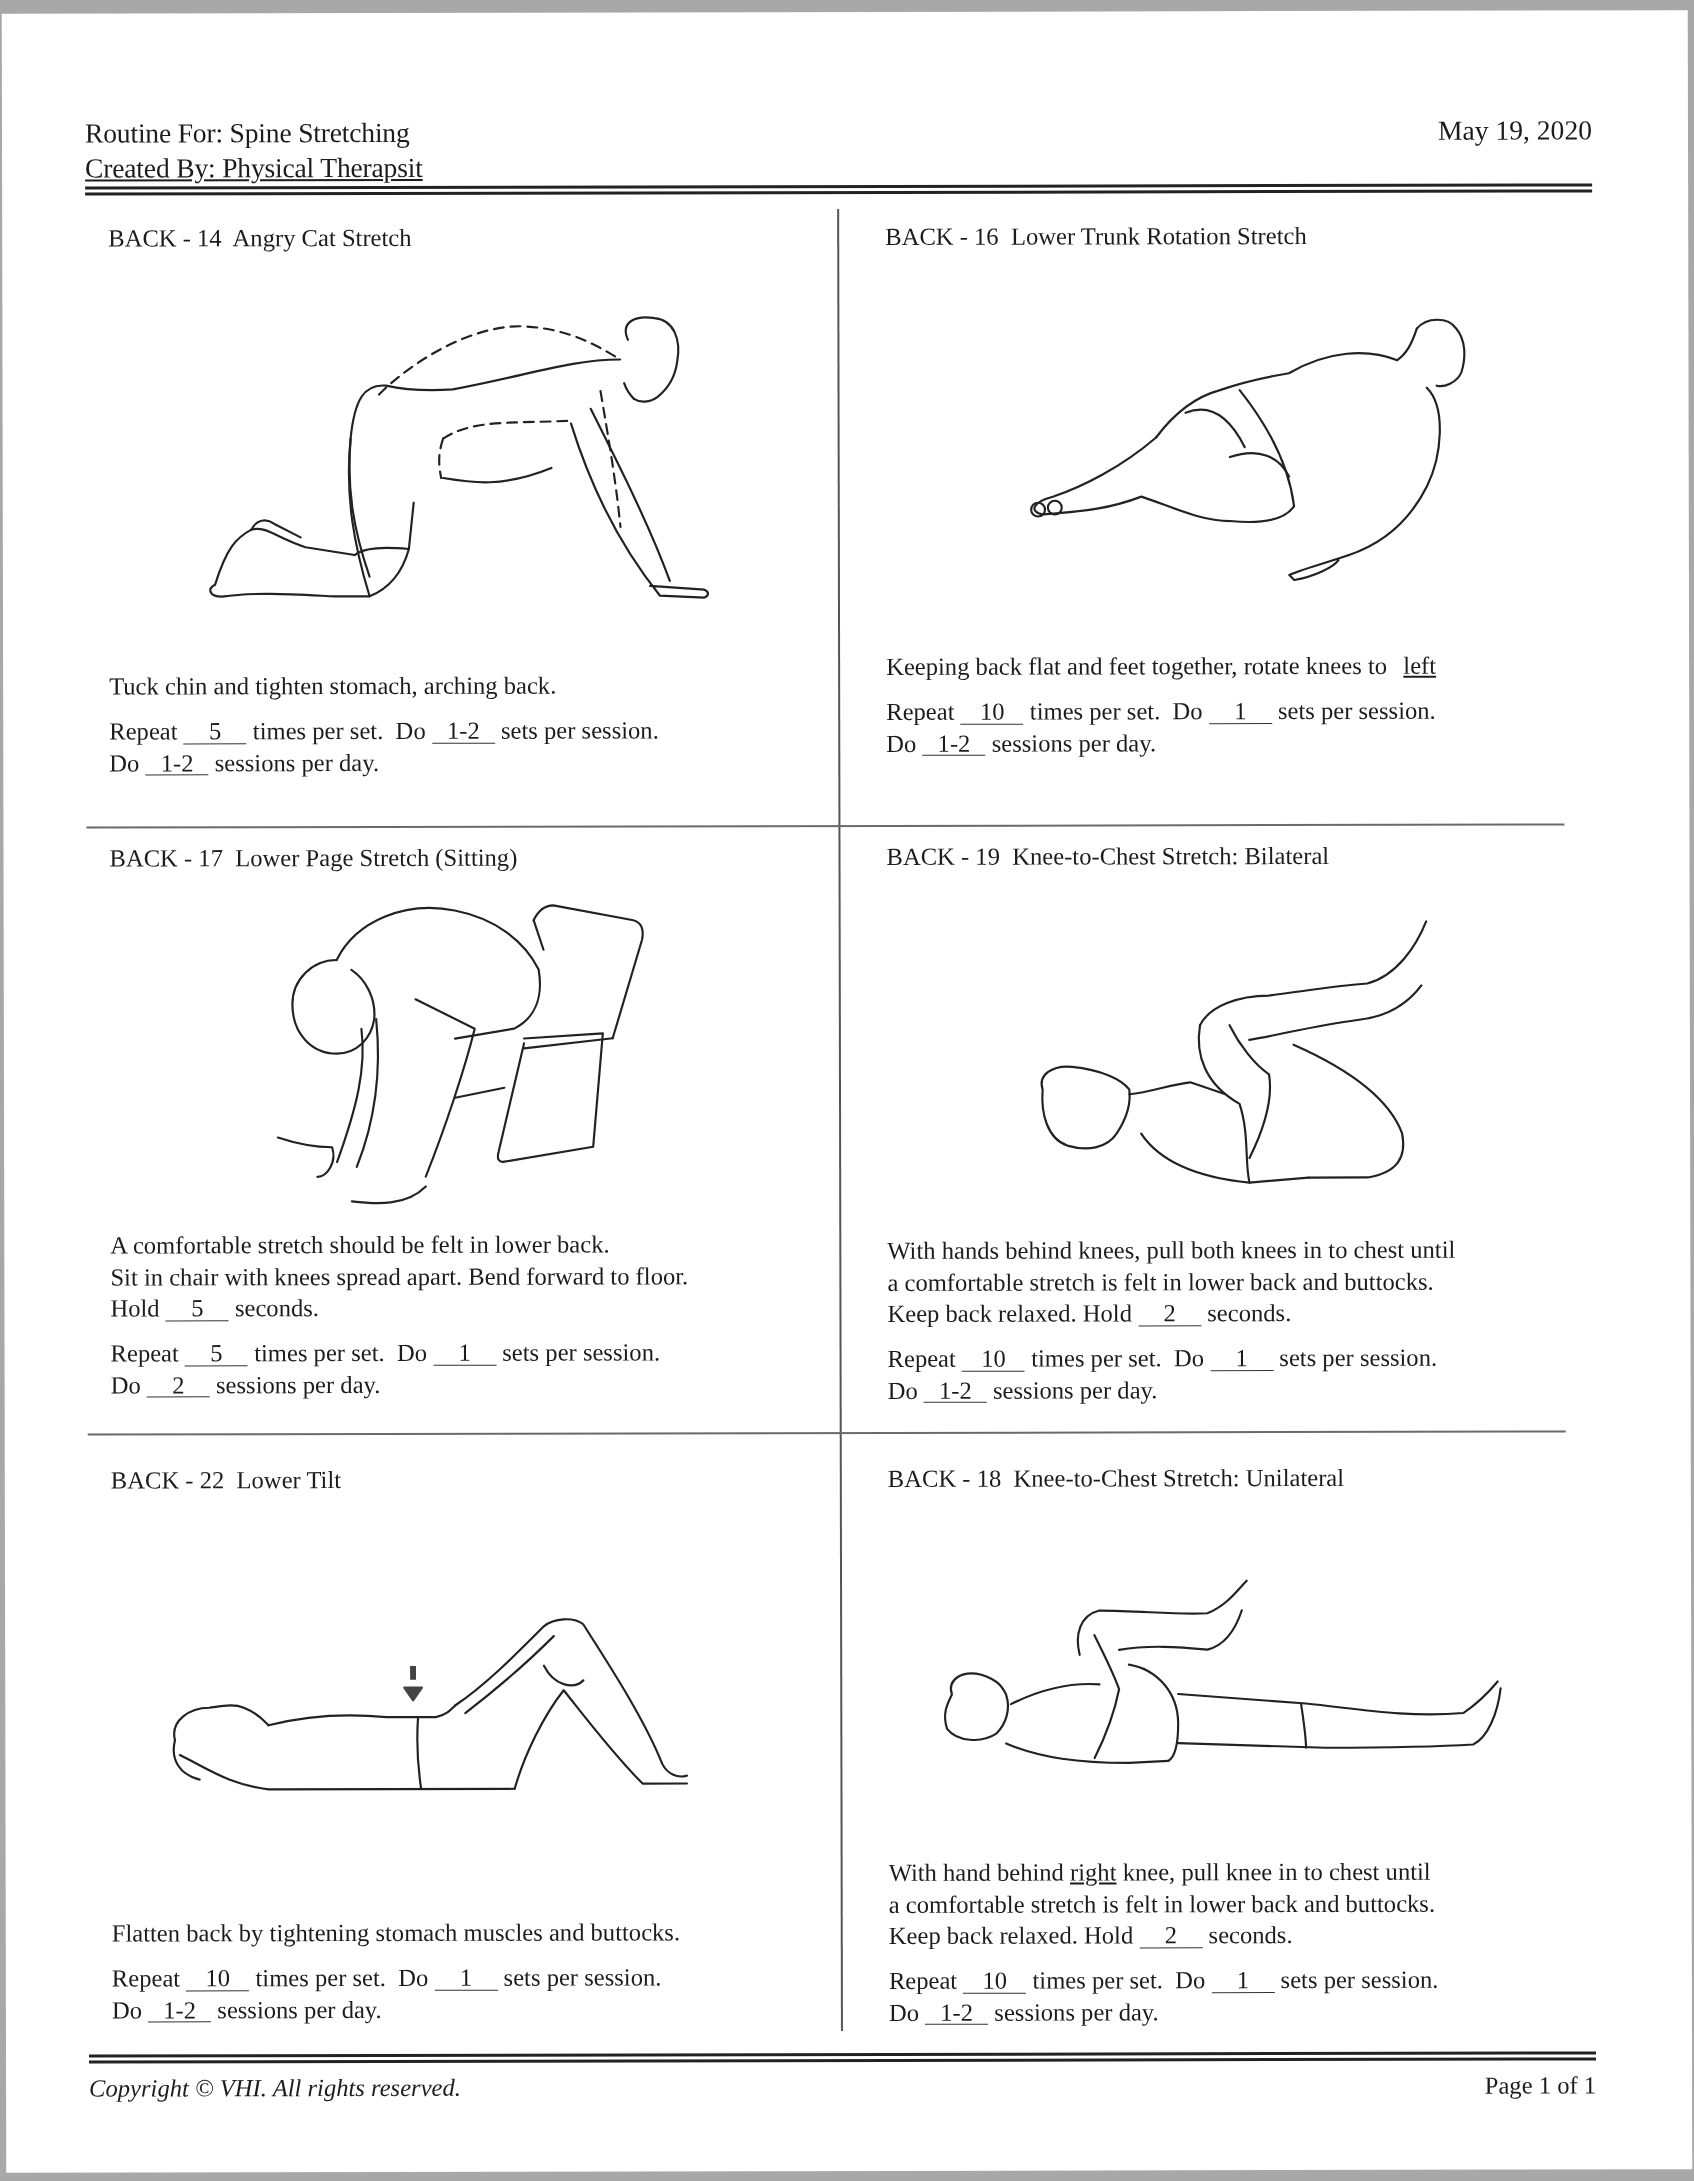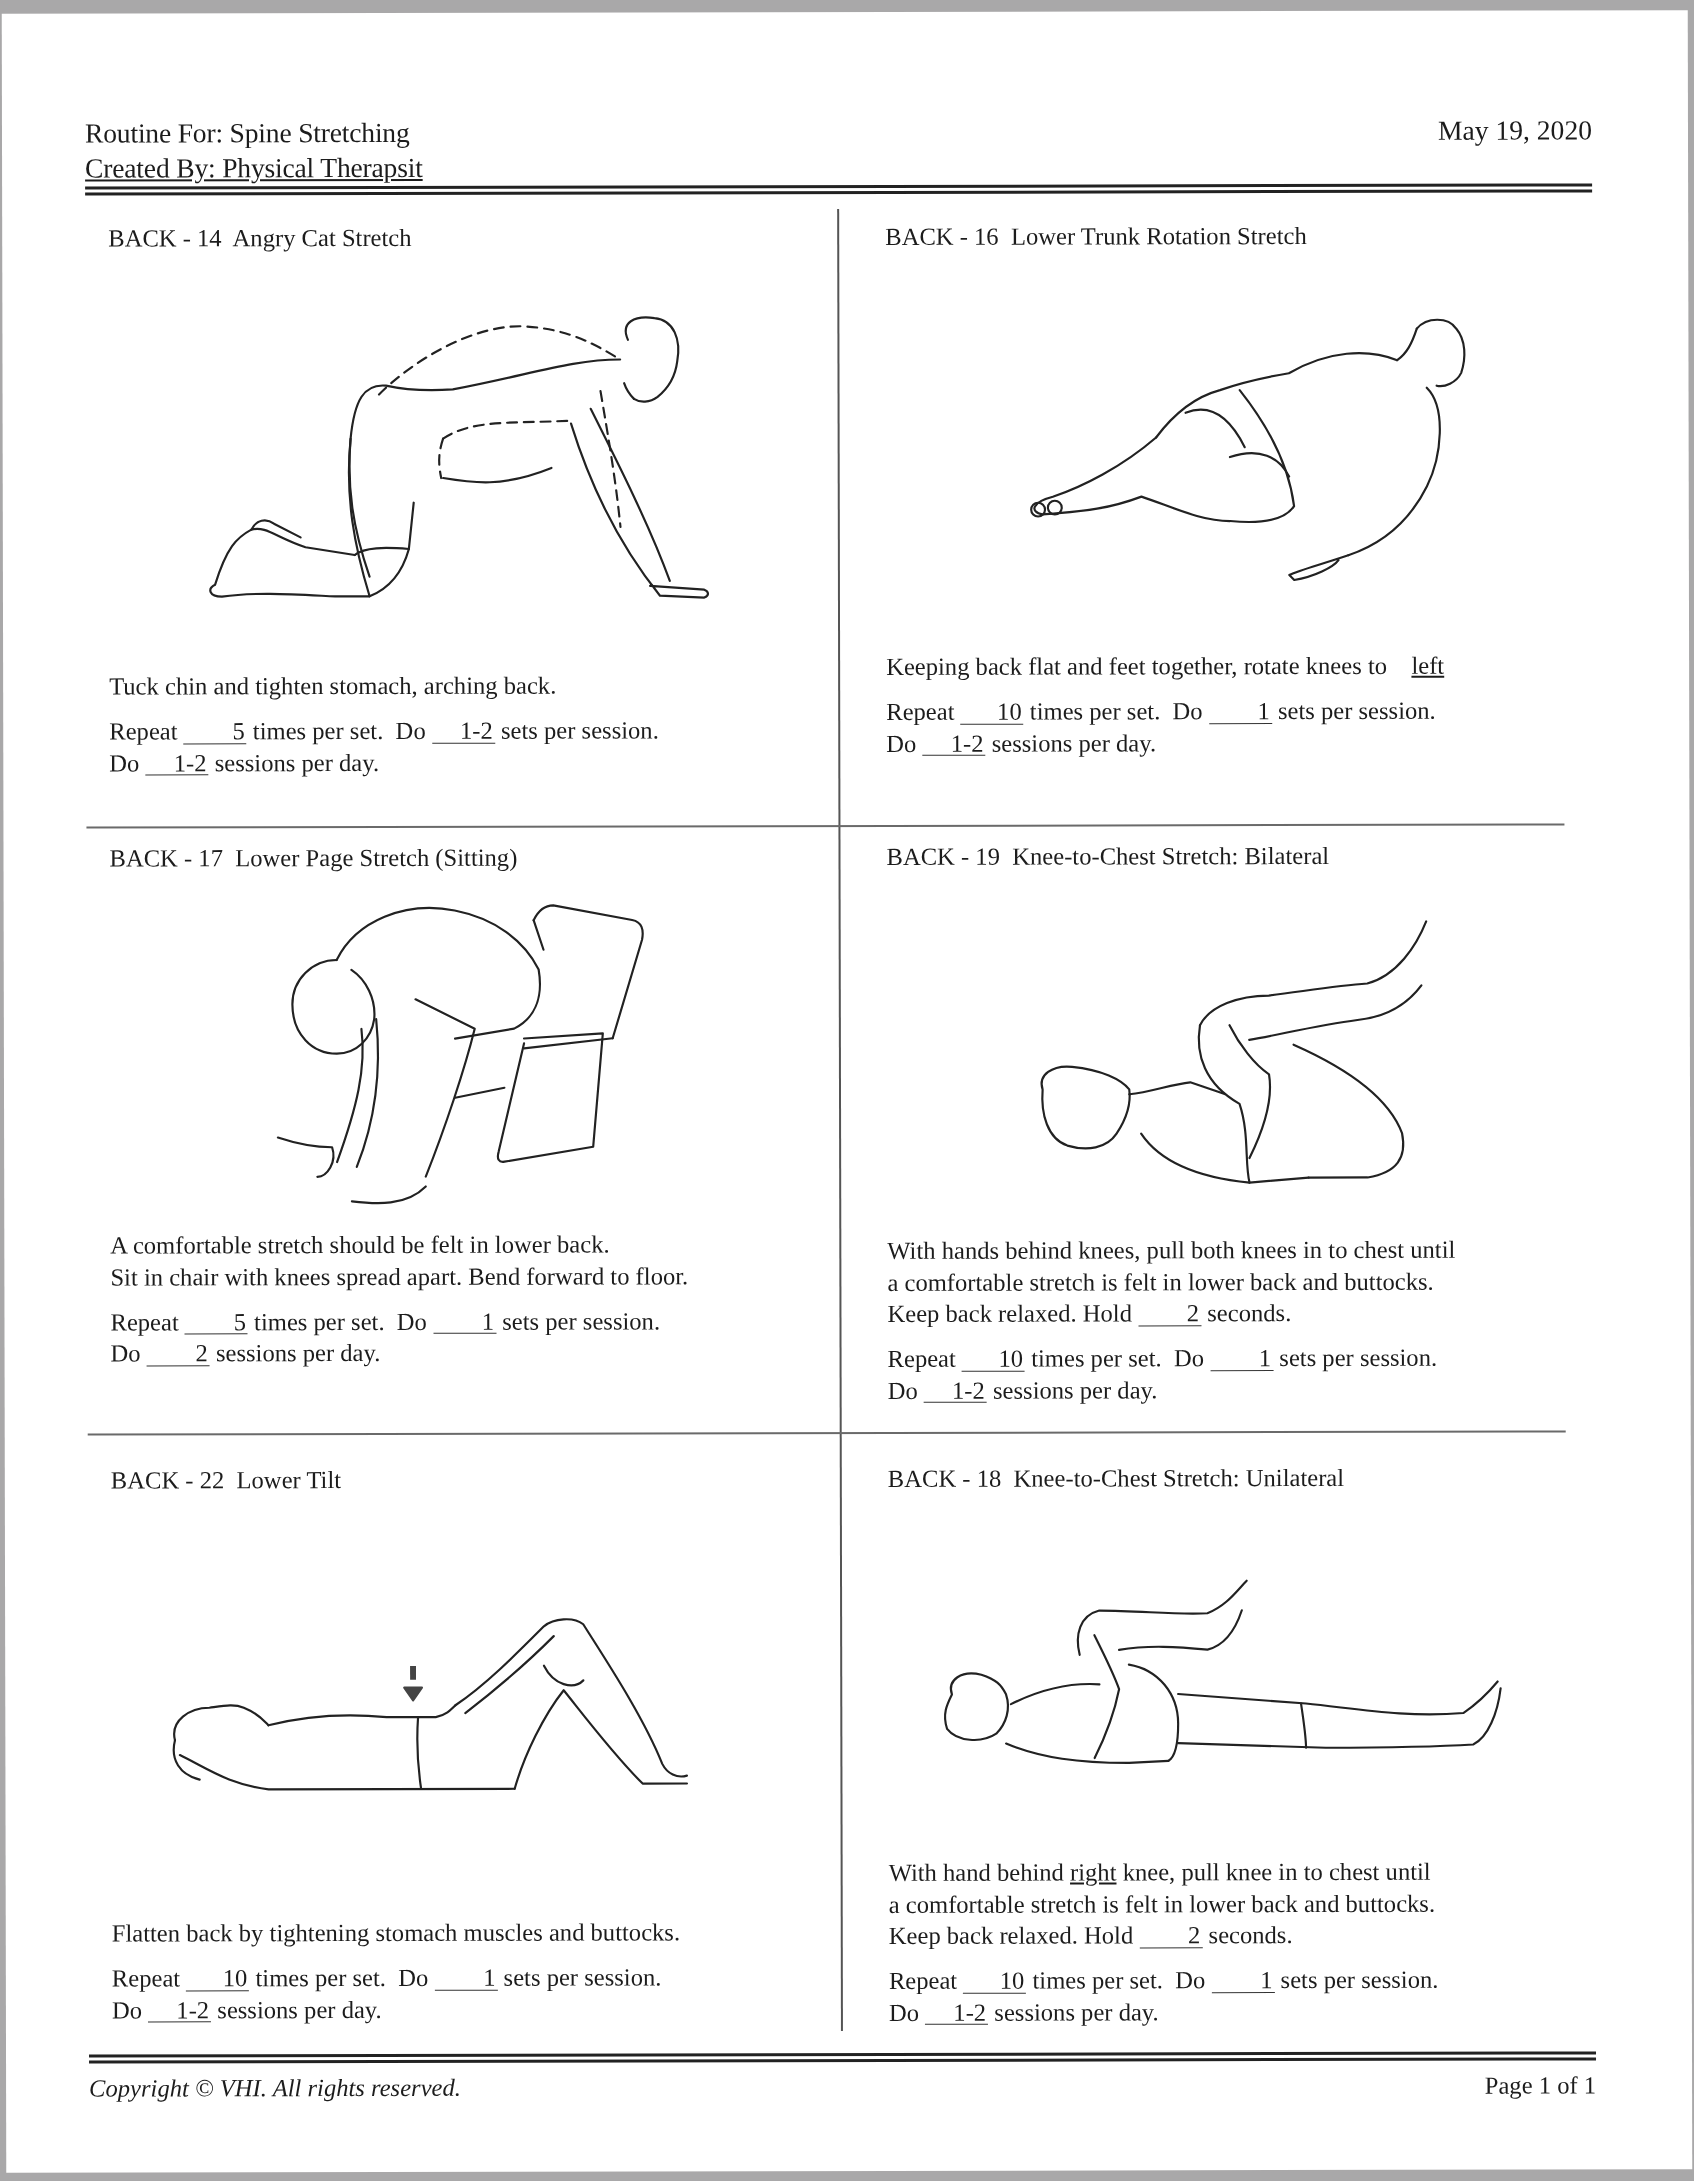--- a/index.html
+++ b/index.html
@@ -27,21 +27,21 @@
   .vrule { position: absolute; left: 835px; width: 0; border-left: 2px solid #555; }
   .cell { position: absolute; width: 729px; }
   .cell.left { left: 106px; }
   .cell.right { left: 883px; }
   .ex-title { font-size: 24.6px; line-height: 31.5px; white-space: pre; }
   .figure { position: absolute; }
   .figure svg { display: block; }
   .desc { position: absolute; left: 0; font-size: 24.6px; line-height: 31.5px; width: 709px; }
   .desc p { margin: 0; }
   .desc .block + .block { margin-top: 13.8px; }
-  .blank { display: inline-block; text-align: right; border-bottom: 1.5px solid #333; line-height: 23.6px; padding: 0 2px; font-family: Liberation Serif, serif; }
+  .blank { display: inline-block; text-align: center; border-bottom: 1.5px solid #333; line-height: 23.6px; padding: 0 2px; font-family: Liberation Serif, serif; }
   .ul { text-decoration: underline; }
   .footer { position: absolute; left: 83px; top: 2059px; width: 1507px; font-size: 24.6px; line-height: 31.5px; }
   .footer .copy { font-style: italic; font-family: Liberation Serif, serif; }
   .footer .pg { position: absolute; right: 0; top: 0; }
 </style>
 </head>
 <body>
 
 <div class="page">
 
@@ -145,20 +145,21 @@
         <path d="M120 130 C125 180 120 230 100 280"></path>
 
         <path d="M20 250 C35 255 55 260 75 260 C80 275 70 290 60 290"></path>
         <path d="M95 315 C120 318 150 320 170 300"></path>
       </svg>
     </div>
     <div class="desc" style="top:387px;">
       <div class="block">
         <p>A comfortable stretch should be felt in lower back.</p>
         <p>Sit in chair with knees spread apart. Bend forward to floor.</p>
+        <p><span>Hold</span> <span class="blank" style="width:59px;">5</span> <span>seconds.</span></p>
       </div>
       <div class="block">
         <p><span>Repeat</span> <span class="blank" style="width:59px;">5</span> <span>times per set.</span>&nbsp; <span>Do</span> <span class="blank" style="width:59px;">1</span> <span>sets per session.</span></p>
         <p><span>Do</span> <span class="blank" style="width:59px;">2</span> <span>sessions per day.</span></p>
       </div>
     </div>
   </div>
 
   <div class="cell right" style="top:829px; height:581px;">
     <div class="ex-title"><span>BACK - 19</span>  <span>Knee-to-Chest Stretch: Bilateral</span></div>

